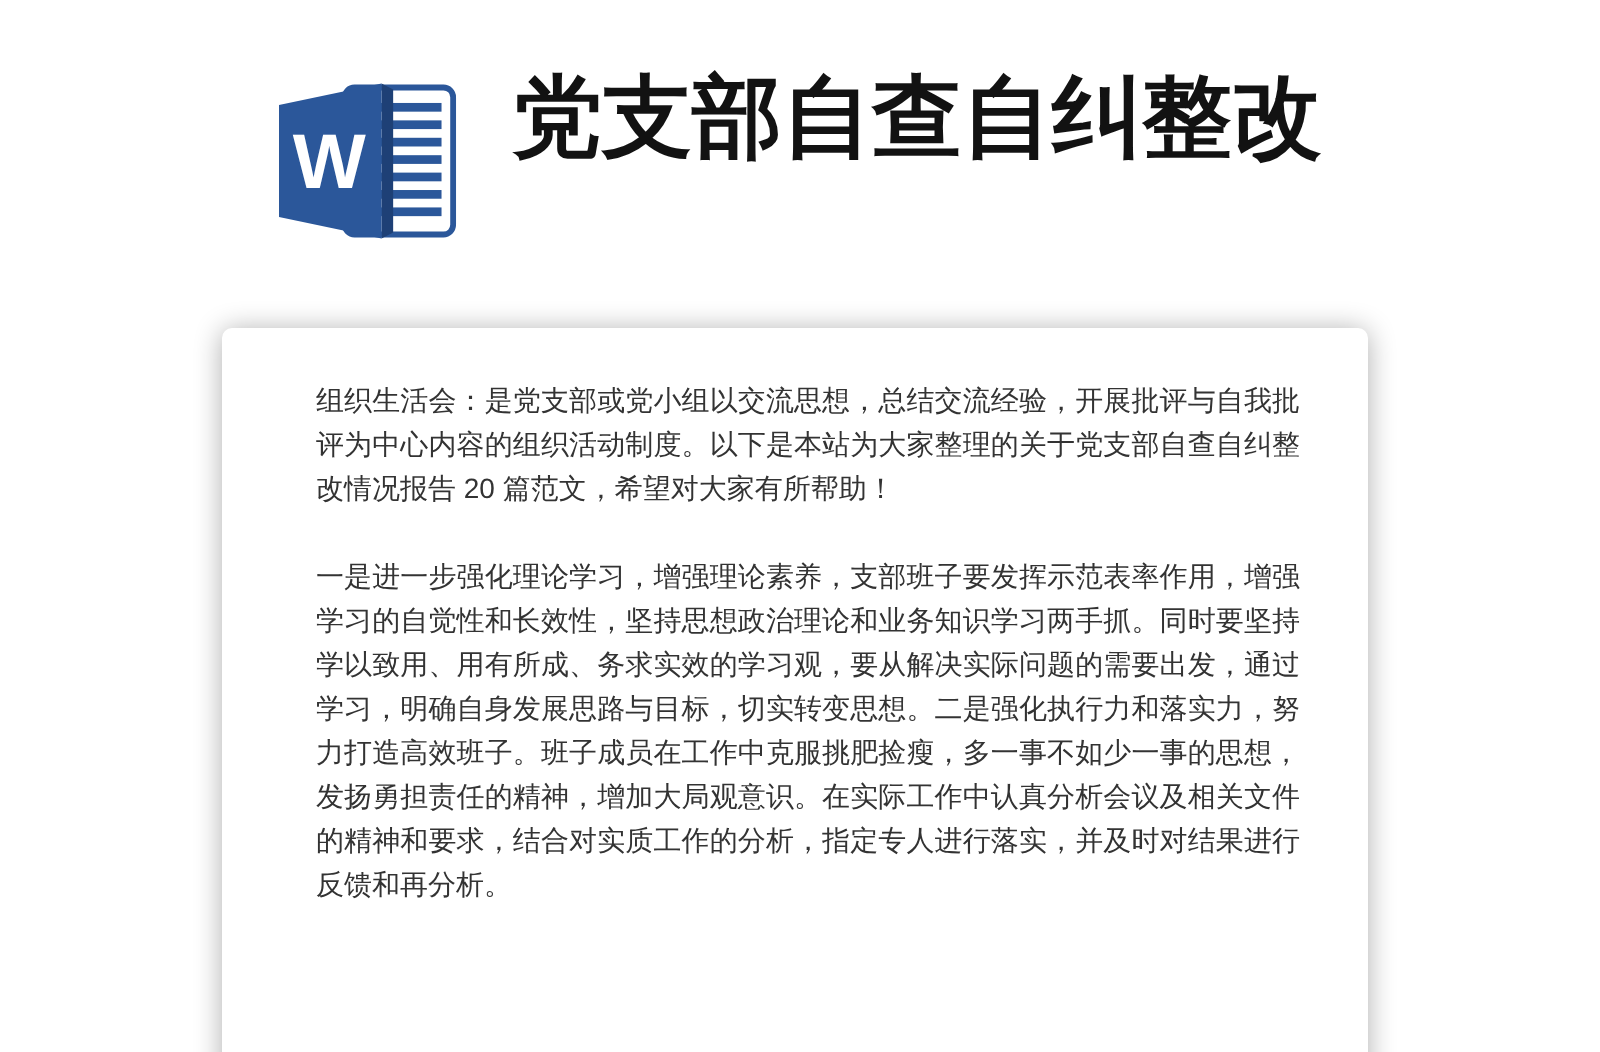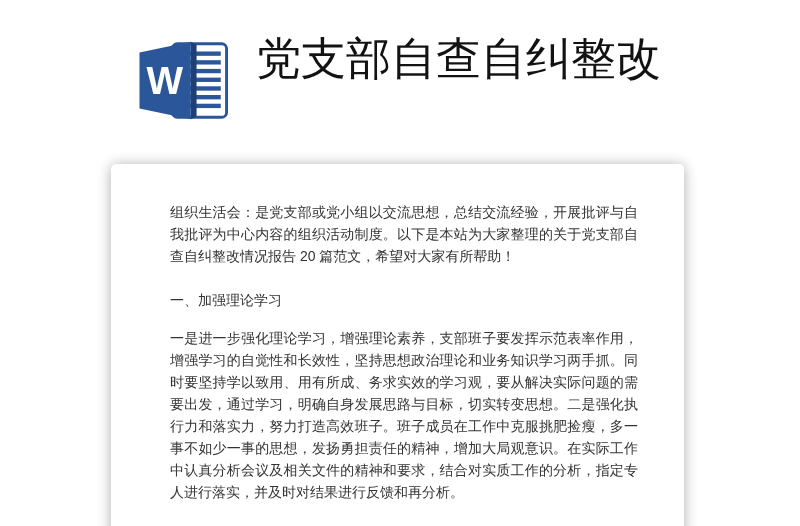--- a/index.html
+++ b/index.html
@@ -23,21 +23,21 @@
   }
   .word-icon {
     width: 100px;
     height: 89px;
     flex: 0 0 auto;
   }
   .doc-title {
     margin-left: 22px;
     font-size: 45px;
     line-height: 46px;
-    font-weight: 400;
+    font-weight: 700;
     color: #121212;
     letter-spacing: 0;
     white-space: nowrap;
   }
   .doc-title span { display: block; }
 
   
   .paper {
     position: absolute;
     left: 111px;
@@ -52,21 +52,21 @@
     padding: 21px 30px 0 43px;
     font-size: 14px;
     line-height: 22px;
     color: #333333;
     text-align: justify;
     word-break: break-all;
     overflow: hidden;
     height: 100%;
   }
   .section { margin: 0 0 22px 0; }
-  .section p { margin: 16px; }
+  .section p { margin: 4px; }
 </style>
 </head>
 <body>
 
 <div class="header">
 
   <svg class="word-icon" viewBox="0 0 100 92" xmlns="http://www.w3.org/2000/svg">
 
     <rect x="38" y="8" width="56" height="76" rx="5" fill="#ffffff" stroke="#2b579a" stroke-width="3"></rect>
 
@@ -92,17 +92,16 @@
   </div>
 </div>
 
 <div class="paper">
   <div class="paper-content">
 
   <div class="section">
         <p>组织生活会：是党支部或党小组以交流思想，总结交流经验，开展批评与自我批评为中心内容的组织活动制度。以下是本站为大家整理的关于党支部自查自纠整改情况报告 20 篇范文，希望对大家有所帮助！</p>
       </div>
       <div class="section">
-        <p>一、加强理论学习</p>
         <p>一是进一步强化理论学习，增强理论素养，支部班子要发挥示范表率作用，增强学习的自觉性和长效性，坚持思想政治理论和业务知识学习两手抓。同时要坚持学以致用、用有所成、务求实效的学习观，要从解决实际问题的需要出发，通过学习，明确自身发展思路与目标，切实转变思想。二是强化执行力和落实力，努力打造高效班子。班子成员在工作中克服挑肥捡瘦，多一事不如少一事的思想，发扬勇担责任的精神，增加大局观意识。在实际工作中认真分析会议及相关文件的精神和要求，结合对实质工作的分析，指定专人进行落实，并及时对结果进行反馈和再分析。</p>
       </div>
     </div>
 </div>
 
 </body></html>

